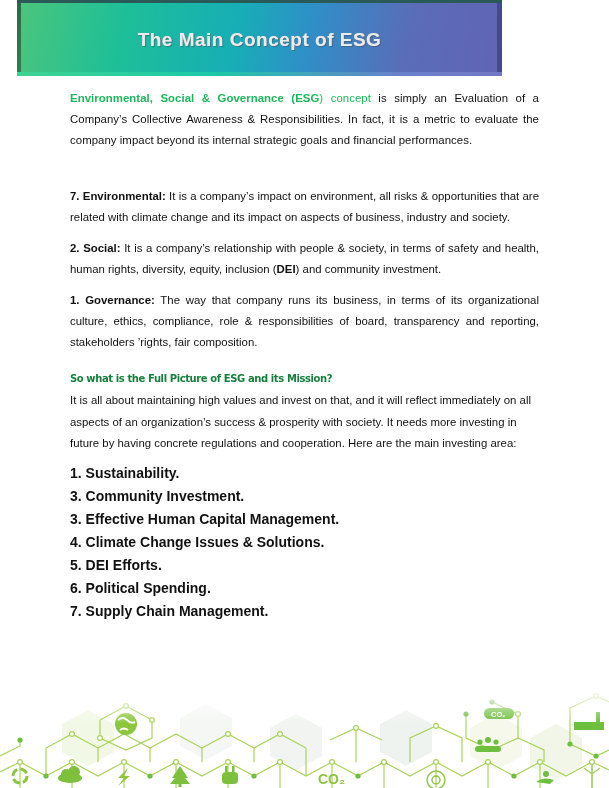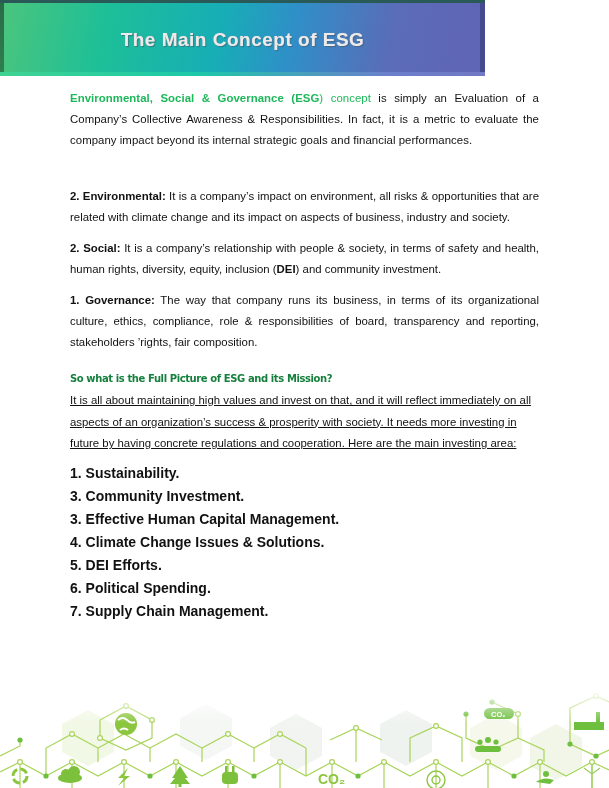--- a/index.html
+++ b/index.html
@@ -10,21 +10,21 @@
     body {
       width: 609px;
       height: 788px;
       position: relative;
       overflow: hidden;
       font-family: "Liberation Sans", sans-serif;
       color: #111111;
     }
     .header-banner {
       position: absolute;
-      left: 0;
+      left: 17px;
       top: 0;
       width: 485px;
       height: 76px;
       background: linear-gradient(100deg, #4cc57c 0%, #1dbf98 22%, #17aeb6 45%, #2f8fc8 60%, #5a6cb8 80%, #6064b4 100%);
       box-sizing: border-box;
       border-top: 3px solid #2a5a58;
     }
     .header-banner::before {
       content: "";
       position: absolute;
@@ -86,21 +86,20 @@
       font-weight: bold;
       color: #15803d;
       line-height: 22px;
       font-family: "DejaVu Sans", sans-serif;
       letter-spacing: -0.4px;
     }
     .mission-para {
       margin: 0;
       text-align: left;
       line-height: 21.5px;
-      text-decoration: underline;
     }
     .invest-list {
       list-style: none;
       margin: 7px 0 0 0;
       padding: 0;
     }
     .invest-list li {
       font-weight: bold;
       font-size: 14px;
       line-height: 23px;
@@ -119,21 +118,21 @@
 
 <div class="header-banner">
   <div class="header-title">The Main Concept of ESG</div>
   <div class="header-bottom-edge"></div>
 </div>
 
 <div class="content">
 
   <p class="para intro"><span class="green-bold">Environmental, Social &amp; Governance (ESG</span><span class="green">)</span><span class="green"> concept</span><span> is simply an Evaluation of a Company’s Collective Awareness &amp; Responsibilities. In fact, it is a metric to evaluate the company impact beyond its internal strategic goals and financial performances.</span></p>
 
-  <p class="para pillar-1"><b>2. Environmental:</b><span> It is a company’s impact on environment,   all risks &amp; opportunities that are related with climate change and its impact on aspects of business, industry and society.</span></p>
+  <p class="para pillar-1"><b>7. Environmental:</b><span> It is a company’s impact on environment,   all risks &amp; opportunities that are related with climate change and its impact on aspects of business, industry and society.</span></p>
 
   <p class="para pillar-2"><b>2. Social:</b><span>  It is a company’s relationship with people &amp; society, in terms of safety and health, human rights, diversity, equity, inclusion (</span><b>DEI</b><span>) and community investment.</span></p>
 
   <p class="para pillar-3"><b>1. Governance:</b><span>  The way that company runs its business, in terms of its organizational culture, ethics, compliance, role &amp; responsibilities of board, transparency and reporting, stakeholders ’rights, fair composition.</span></p>
 
   <h2 class="section-heading">So what is the Full Picture of ESG and its Mission?</h2>
 
   <p class="mission-para">It is all about maintaining high values and invest on that, and it will reflect immediately on all aspects of an organization’s success &amp; prosperity with society. It needs more investing in future by having concrete regulations and cooperation.  Here are the main investing area:</p>
 
   <ol class="invest-list">

